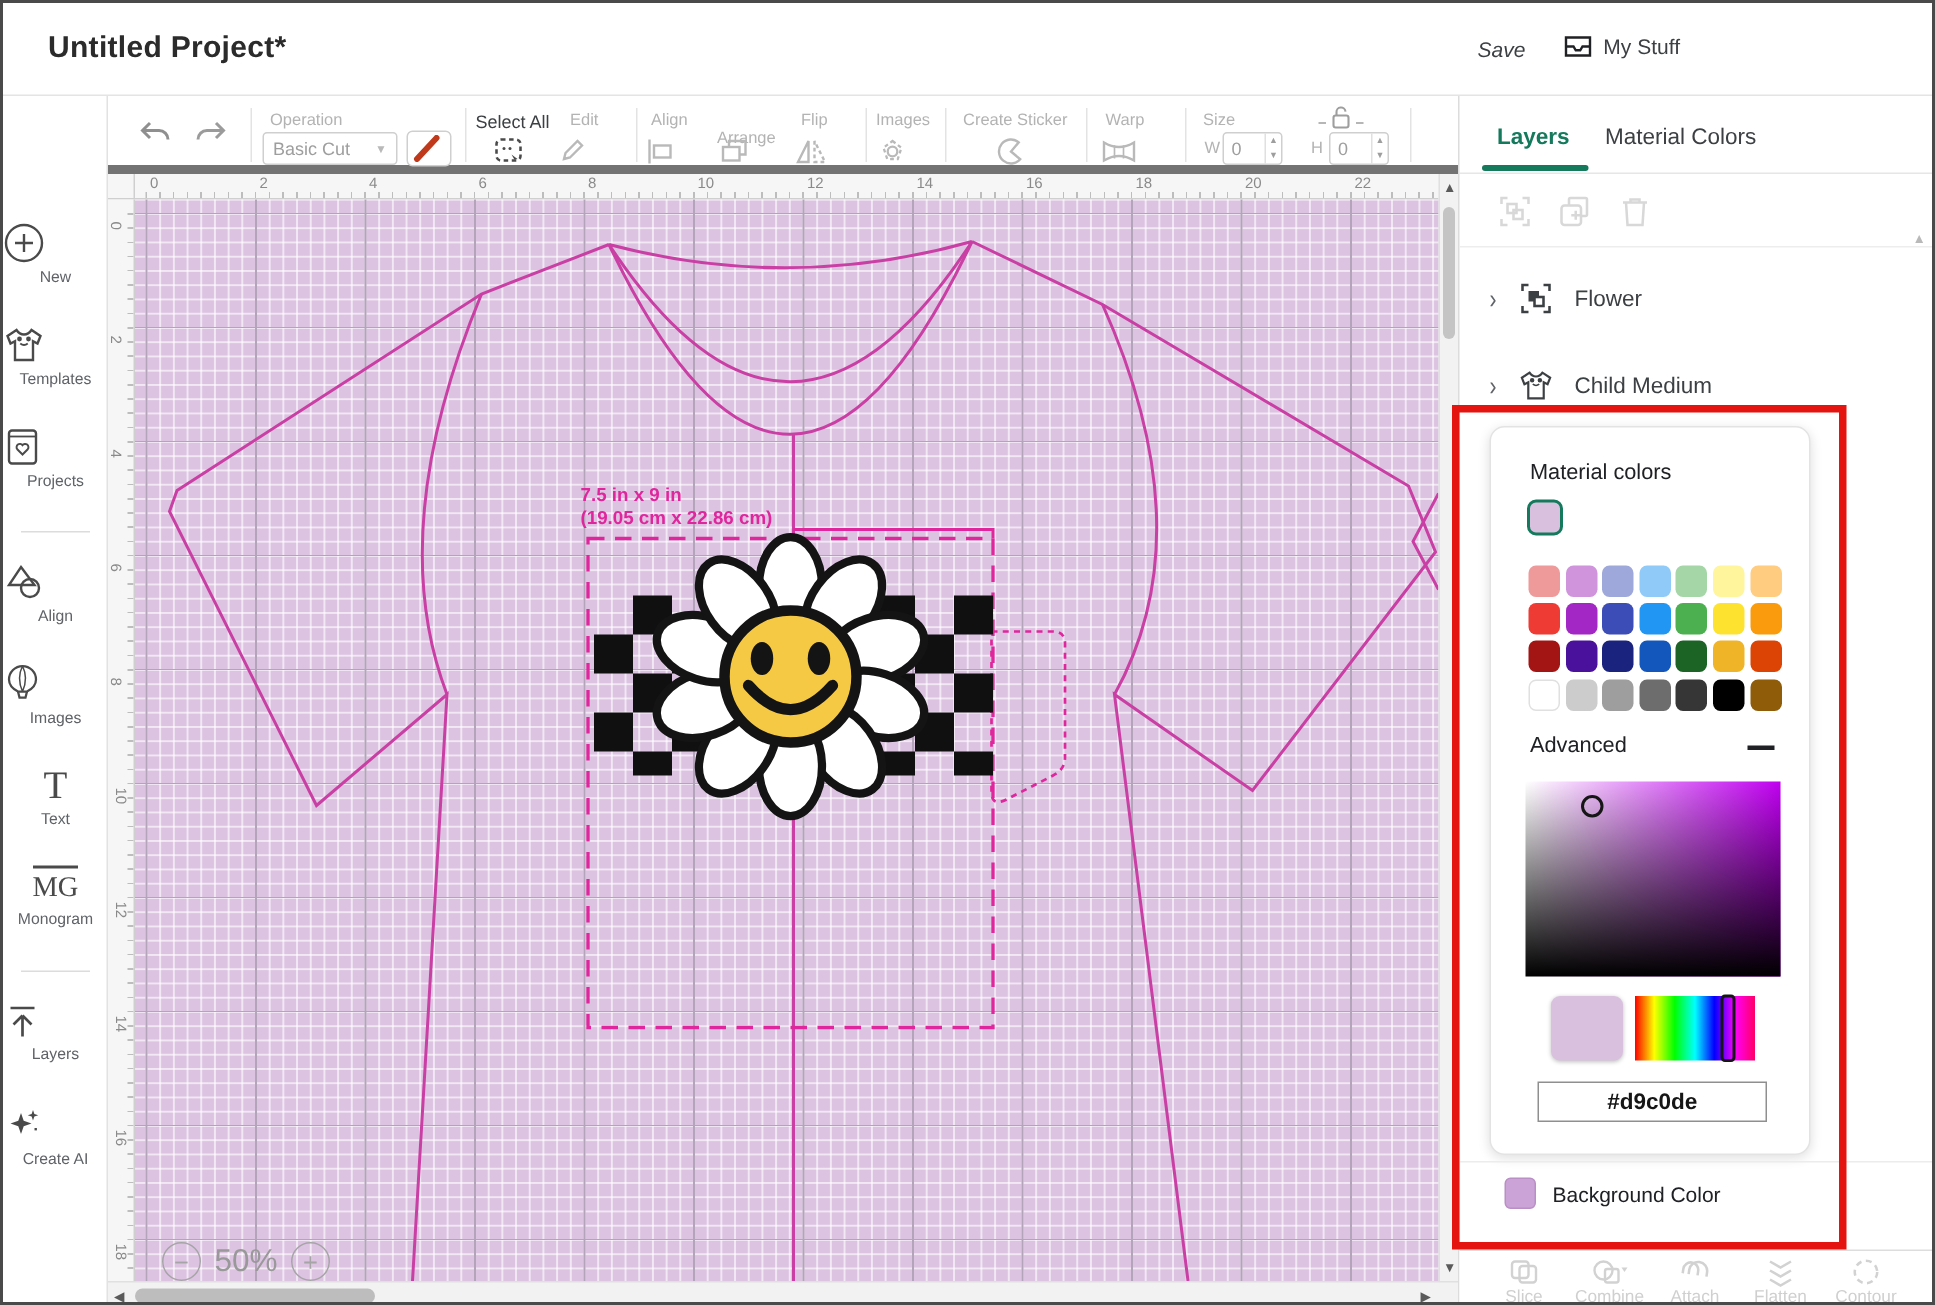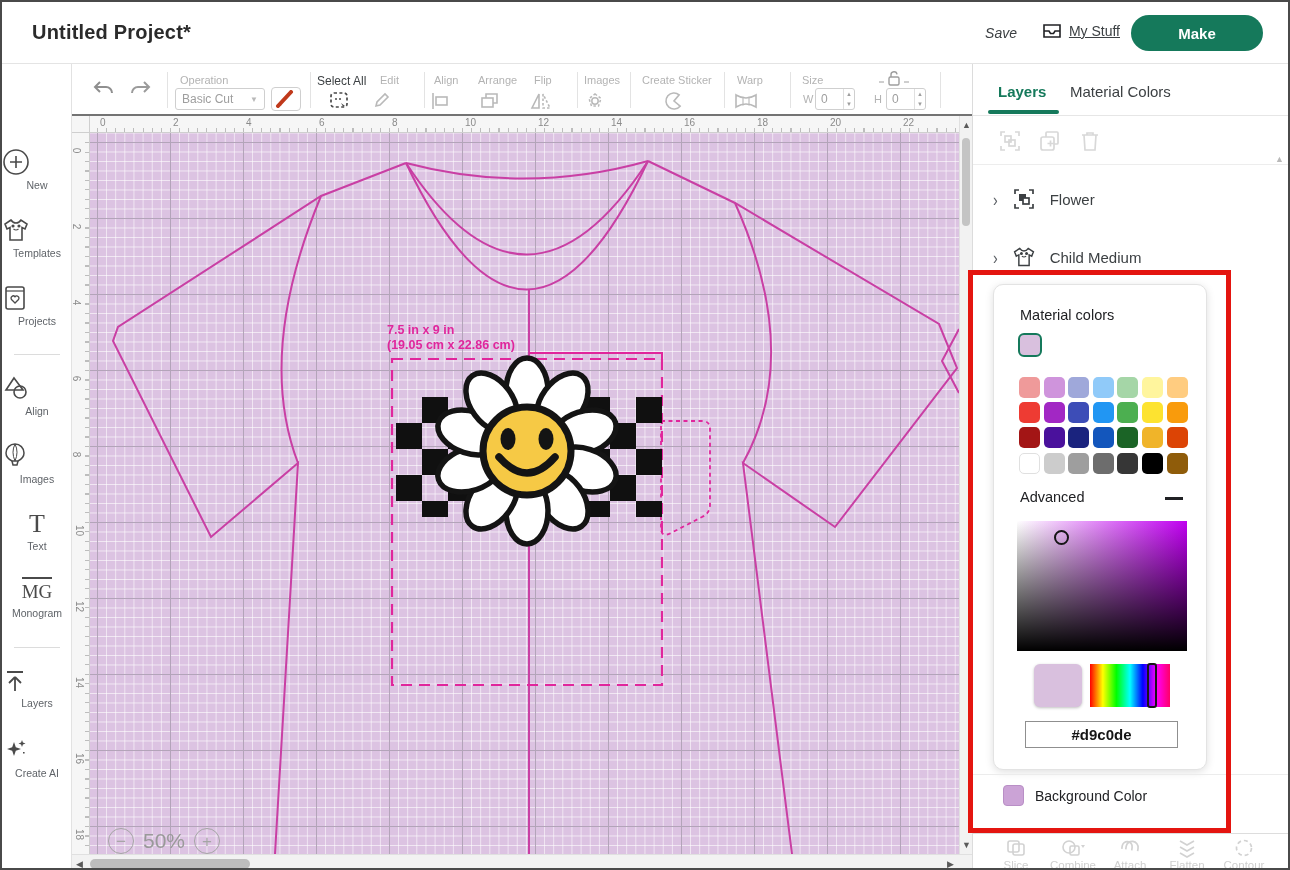--- a/index.html
+++ b/index.html
@@ -2,29 +2,29 @@
 <html><head>
 <meta charset="utf-8">
 <style>
   html,body{margin:0;padding:0;background:#888;}
   *{box-sizing:border-box;font-family:"Liberation Sans",sans-serif;}
   #win{position:relative;width:1290px;height:870px;background:#fff;border:2px solid #4a4a4a;overflow:hidden;}
   
   #topbar{position:absolute;left:0;top:0;width:100%;height:62px;background:#fff;border-bottom:1px solid #e4e4e4;}
   #title{position:absolute;left:30px;top:19px;font-size:20px;font-weight:600;color:#2b2b2b;letter-spacing:.2px;}
   #save{position:absolute;right:271px;top:23px;font-size:14px;color:#3c4043;cursor:pointer;font-style:italic;}
-  #mystuff{position:absolute;right:168px;top:20px;font-size:14px;color:#3c4043;display:flex;align-items:center;gap:7px;cursor:pointer;text-decoration:underline;}
+  #mystuff{position:absolute;right:168px;top:20px;font-size:14px;color:#3c4043;display:flex;align-items:center;gap:7px;cursor:pointer;}
   #makebtn{position:absolute;right:25px;top:13px;width:132px;height:36px;border-radius:18px;background:#15795b;color:#fff;font-size:15px;font-weight:700;border:none;display:flex;align-items:center;justify-content:center;cursor:pointer;}
   
   #sidebar{position:absolute;left:0;top:62px;width:70px;height:808px;background:#fff;border-right:1px solid #e2e2e2;}
   .side-item{position:absolute;left:0;width:70px;text-align:center;color:#4a4a4a;cursor:pointer;}
   .side-item .lbl{display:block;font-size:10.5px;color:#5f6368;margin-top:3px;}
   .side-div{position:absolute;left:12px;width:46px;border-top:1px solid #dcdcdc;}
   
-  #toolbar{position:absolute;left:70px;top:62px;width:900px;height:52px;background:#fff;border-bottom:2px solid #737373;}
+  #toolbar{position:absolute;left:70px;top:62px;width:900px;height:52px;background:#fff;border-bottom:6px solid #737373;}
   .tb-sep{position:absolute;top:8px;height:36px;border-left:1px solid #e3e3e3;}
   .tb-lbl{position:absolute;font-size:11px;color:#b3b3b3;}
   .tb-lbl.on{color:#3c4043;font-size:12px;}
   .tb-ic{position:absolute;color:#b9b9b9;}
   .tb-ic.on{color:#4a4a4a;}
   .caret{font-size:8px;color:#b9b9b9;vertical-align:middle;}
   #op-select{position:absolute;left:103px;top:24px;width:90px;height:22px;border:1px solid #cfcfcf;border-radius:3px;font-size:12px;color:#9e9e9e;display:flex;align-items:center;padding:0 6px;justify-content:space-between;background:#fff;}
   #op-pen{position:absolute;left:199px;top:23px;width:30px;height:24px;border:1px solid #cfcfcf;border-radius:4px;background:#fff;display:flex;align-items:center;justify-content:center;}
   .numbox{position:absolute;top:24px;width:40px;height:22px;border:1px solid #cfcfcf;border-radius:3px;font-size:12px;color:#9e9e9e;padding:0 12px 0 5px;background:#fff;}
   .spin{position:absolute;top:25px;width:11px;height:20px;border-left:1px solid #e0e0e0;font-size:6px;color:#9e9e9e;line-height:10px;text-align:center;}
@@ -103,21 +103,20 @@
     <div id="title">Untitled Project*</div>
     <div id="save">Save</div>
     <div id="mystuff">
       <span>
         <svg width="20" height="18" viewBox="0 0 20 18" fill="none" stroke="#202124" stroke-width="1.6">
           <path d="M2 3 h16 v12 h-16 z M2 9 h5 l1.5 2.5 h3 L13 9 h5"></path>
         </svg>
       </span>
       <span>My Stuff</span>
     </div>
-    <button id="makebtn">Make</button>
   </header>
 
   <aside id="sidebar">
     <div class="side-item" style="top:84px">
       <svg width="28" height="28" viewBox="0 0 28 28" fill="none" stroke="#4a4a4a" stroke-width="1.6">
           <circle cx="14" cy="14" r="12"></circle>
           <path d="M14 8v12M8 14h12"></path>
         </svg>
       <span class="lbl">New</span>
     </div>
@@ -219,21 +218,21 @@
         </svg><span class="caret">▼</span>
     </span>
     <span class="tb-sep" style="left:352px"></span>
     <span class="tb-lbl" style="left:362px;top:10px">Align</span>
     <span class="tb-ic" style="left:358px;top:28px">
       <svg width="20" height="18" viewBox="0 0 20 18" fill="none" stroke="currentColor" stroke-width="1.6">
           <path d="M3 1 v16"></path>
           <rect x="6" y="5" width="11" height="8"></rect>
         </svg><span class="caret">▼</span>
     </span>
-    <span class="tb-lbl" style="left:406px;top:10px">Arrange</span>
+    <span class="tb-lbl" style="left:406px;top:22px">Arrange</span>
     <span class="tb-ic" style="left:408px;top:28px">
       <svg width="20" height="18" viewBox="0 0 20 18" fill="none" stroke="currentColor" stroke-width="1.6">
           <rect x="2" y="6" width="11" height="9"></rect>
           <path d="M6 6 V2 h11 v9 h-4"></path>
         </svg><span class="caret">▼</span>
     </span>
     <span class="tb-lbl" style="left:462px;top:10px">Flip</span>
     <span class="tb-ic" style="left:458px;top:28px">
       <svg width="22" height="18" viewBox="0 0 22 18" fill="none" stroke="currentColor" stroke-width="1.6">
           <path d="M9 2 v14 L2 16 Z"></path>

